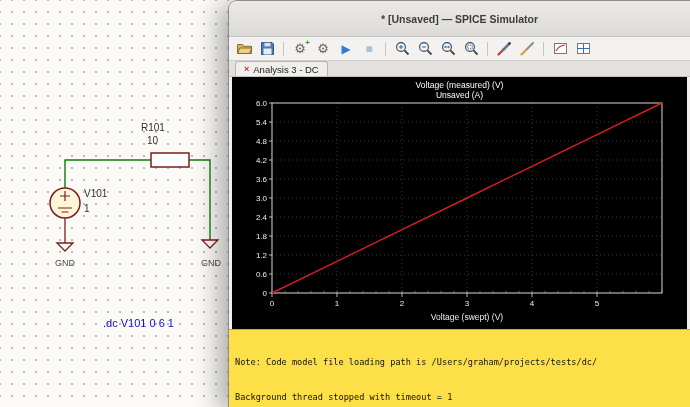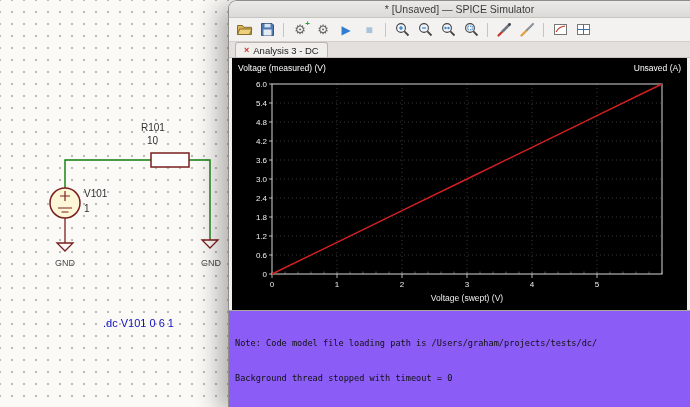--- a/index.html
+++ b/index.html
@@ -20,25 +20,25 @@
   
   .sim-window {
     position: absolute; left: 228px; top: 0; width: 462px; height: 407px;
     background: #f2f0ee;
     border: 1px solid #8f8d8a; border-right: none; border-bottom: none;
     border-top-left-radius: 9px;
     box-shadow: -9px 5px 26px rgba(0,0,0,.32);
     display: flex; flex-direction: column; overflow: hidden;
   }
   .titlebar {
-    height: 17px; flex: 0 0 auto;
+    height: 36px; flex: 0 0 auto;
     background: linear-gradient(#eceae8, #dcdad7);
     border-bottom: 1px solid #c7c5c2;
     display: flex; align-items: center; justify-content: center;
-    font-size: 10.5px; color: #3c3c3c;
+    font-size: 10.5px; color: #3c3c3c; font-weight: bold;
   }
   .toolbar {
     height: 24px; flex: 0 0 auto;
     background: #f4f2f0; border-bottom: 1px solid #d2d0cd;
     display: flex; align-items: center; gap: 1px; padding: 0 4px;
   }
   .tbtn { position: relative; width: 22px; height: 20px; display: flex; align-items: center; justify-content: center; border-radius: 3px; }
   .tsep { width: 1px; height: 14px; background: #c8c5c1; margin: 0 4px; flex: 0 0 auto; }
   .glyph { font-size: 13px; line-height: 1; color: #676767; }
   .glyph.play { color: #2e7dd1; font-size: 12px; }
@@ -52,25 +52,25 @@
   }
   .tab {
     height: 15px; display: flex; align-items: center; gap: 4px;
     background: #f1efec; border: 1px solid #b9b6b2; border-bottom: none;
     border-radius: 3px 3px 0 0; padding: 0 8px;
     font-size: 9.5px; color: #222;
   }
   .tab-close { color: #c9302c; font-size: 9px; font-weight: bold; }
 
   .plot { height: 252px; flex: 0 0 auto; margin: 0 3px; background: #000; display: flex; flex-direction: column; }
-  .plot-head { height: 16px; display: flex; justify-content: space-between; align-items: center; padding: 3px 6px 0; color: #fff; font-size: 8.5px; }
+  .plot-head { height: 16px; display: flex; justify-content: space-between; align-items: center; padding: 3px 6px 0; color: #fff; font-size: 8.5px; flex-direction: column; }
   .plot svg { display: block; }
 
   .console {
-    flex: 1 1 auto; background: #8b5cf6; border-top: 1px solid #a9a7a4;
+    flex: 1 1 auto; background: #fde047; border-top: 1px solid #a9a7a4;
     font-family: "DejaVu Sans Mono", monospace; font-size: 8.6px; line-height: 11.6px;
     color: #111; padding: 4px 0 0 6px; white-space: pre; overflow: hidden;
   }
 </style>
 </head>
 <body>
 
 <div class="screen">
 
   <div class="schematic">
@@ -297,21 +297,21 @@
           <line x1="417" y1="200" x2="417" y2="197.5" stroke="#9a9a9a" stroke-width="0.5"></line>
           <line x1="430" y1="200" x2="430" y2="197.5" stroke="#9a9a9a" stroke-width="0.5"></line>
           <rect x="40" y="10" width="390" height="190" fill="none" stroke="#d8d8d8" stroke-width="1"></rect>
           <polyline points="40,200 105,168.33333333333334 170,136.66666666666669 235,105 300,73.33333333333334 365,41.66666666666666 430,10" fill="none" stroke="#d62020" stroke-width="1.4"></polyline>
           <text x="235" y="227" fill="#eee" font-size="8.5" text-anchor="middle">Voltage (swept) (V)</text>
         </svg>
     </div>
 
     <div class="console">
       <div>Note: Code model file loading path is /Users/graham/projects/tests/dc/</div>
-      <div>Background thread stopped with timeout = 0</div>
+      <div>Background thread stopped with timeout = 1</div>
       
       
       
       
       
     </div>
 
   </div>
 </div>
 

